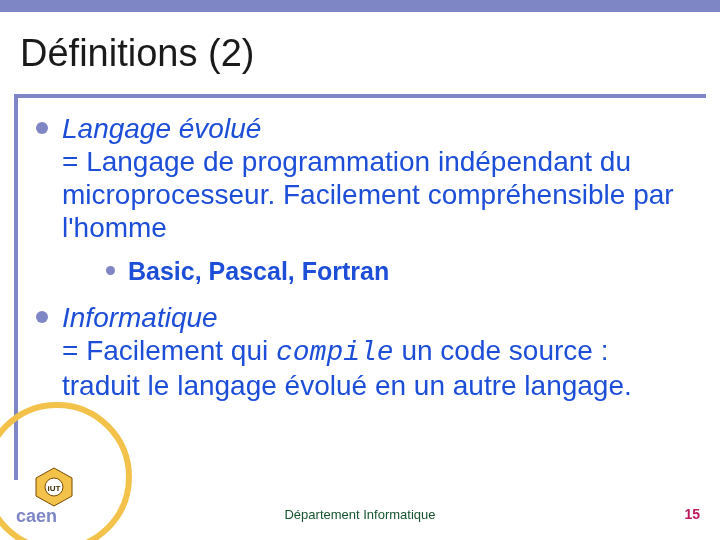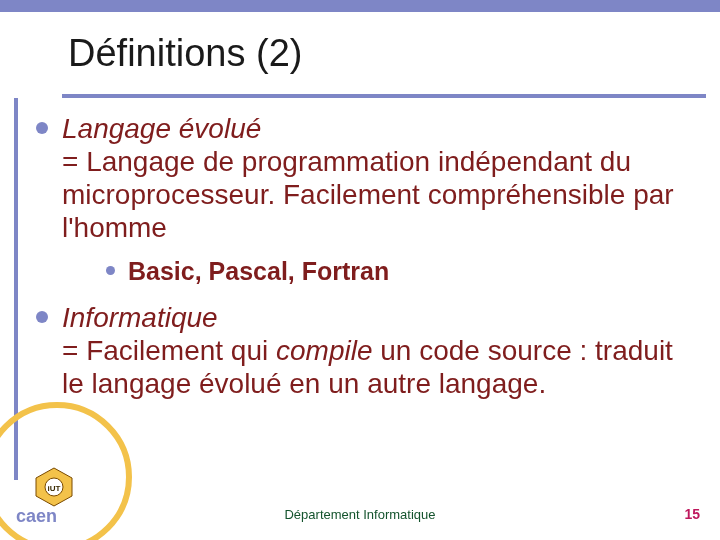--- a/index.html
+++ b/index.html
@@ -29,21 +29,20 @@
   .title-wrap {
     position: absolute;
     left: 14px;
     right: 14px;
     top: 12px;
     height: 82px;
     background: #ffffff;
     border-bottom: 4px solid #7e86c6;
     display: flex;
     align-items: center;
-    margin-left: 48px;
   }
   .title {
     font-size: 38px;
     color: #1a1a1a;
     padding-left: 6px;
   }
   .left-rail {
     position: absolute;
     left: 14px;
     top: 98px;
@@ -52,21 +51,21 @@
     background: #7e86c6;
   }
   .content {
     position: absolute;
     left: 36px;
     right: 30px;
     top: 112px;
     bottom: 70px;
     font-size: 28px;
     line-height: 1.18;
-    color: #7f1d1d;
+    color: #1d4ed8;
   }
   .l1 {
     position: relative;
     padding-left: 26px;
     margin-bottom: 12px;
   }
   .l1-bullet {
     position: absolute;
     left: 0;
     top: 10px;
@@ -90,21 +89,21 @@
   .l2-bullet {
     position: absolute;
     left: 0;
     top: 10px;
     width: 9px;
     height: 9px;
     border-radius: 50%;
     background: #7e86c6;
   }
   .term { font-style: italic; }
-  .inline-italic { font-style: italic; }
+  .inline-italic { font-style: italic; font-family: Liberation Mono, monospace; }
   .arc {
     position: absolute;
     left: -18px;
     bottom: -12px;
     width: 150px;
     height: 150px;
     border: 6px solid #f3c24a;
     border-radius: 50%;
     background: transparent;
     box-sizing: border-box;

